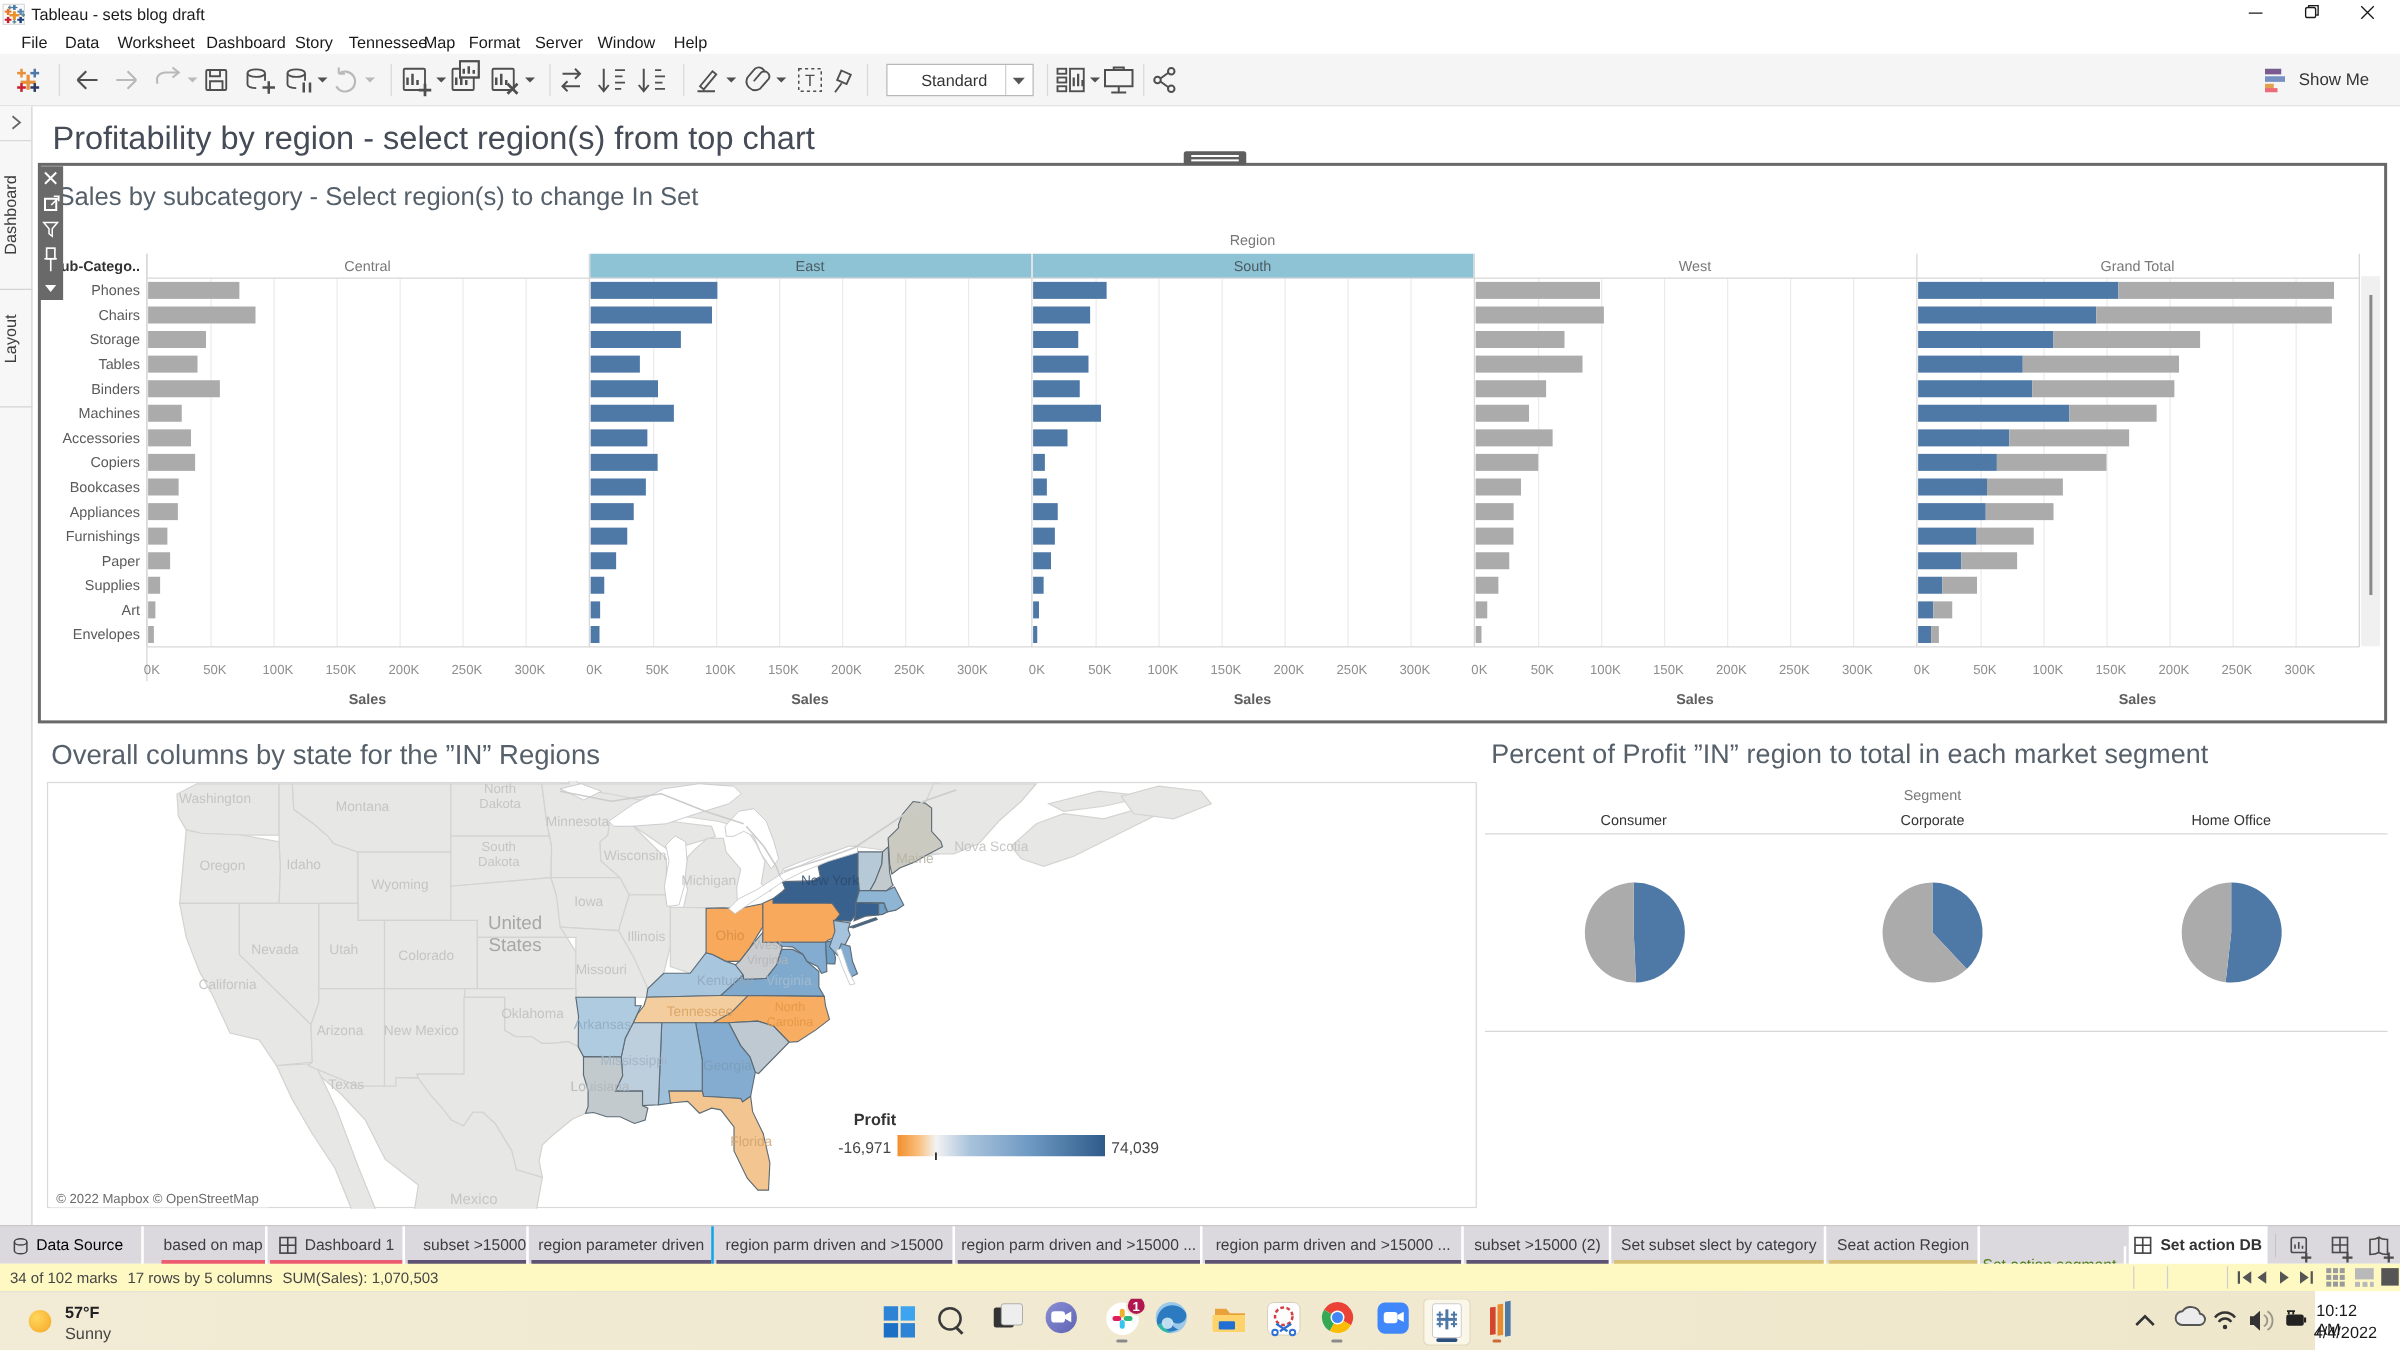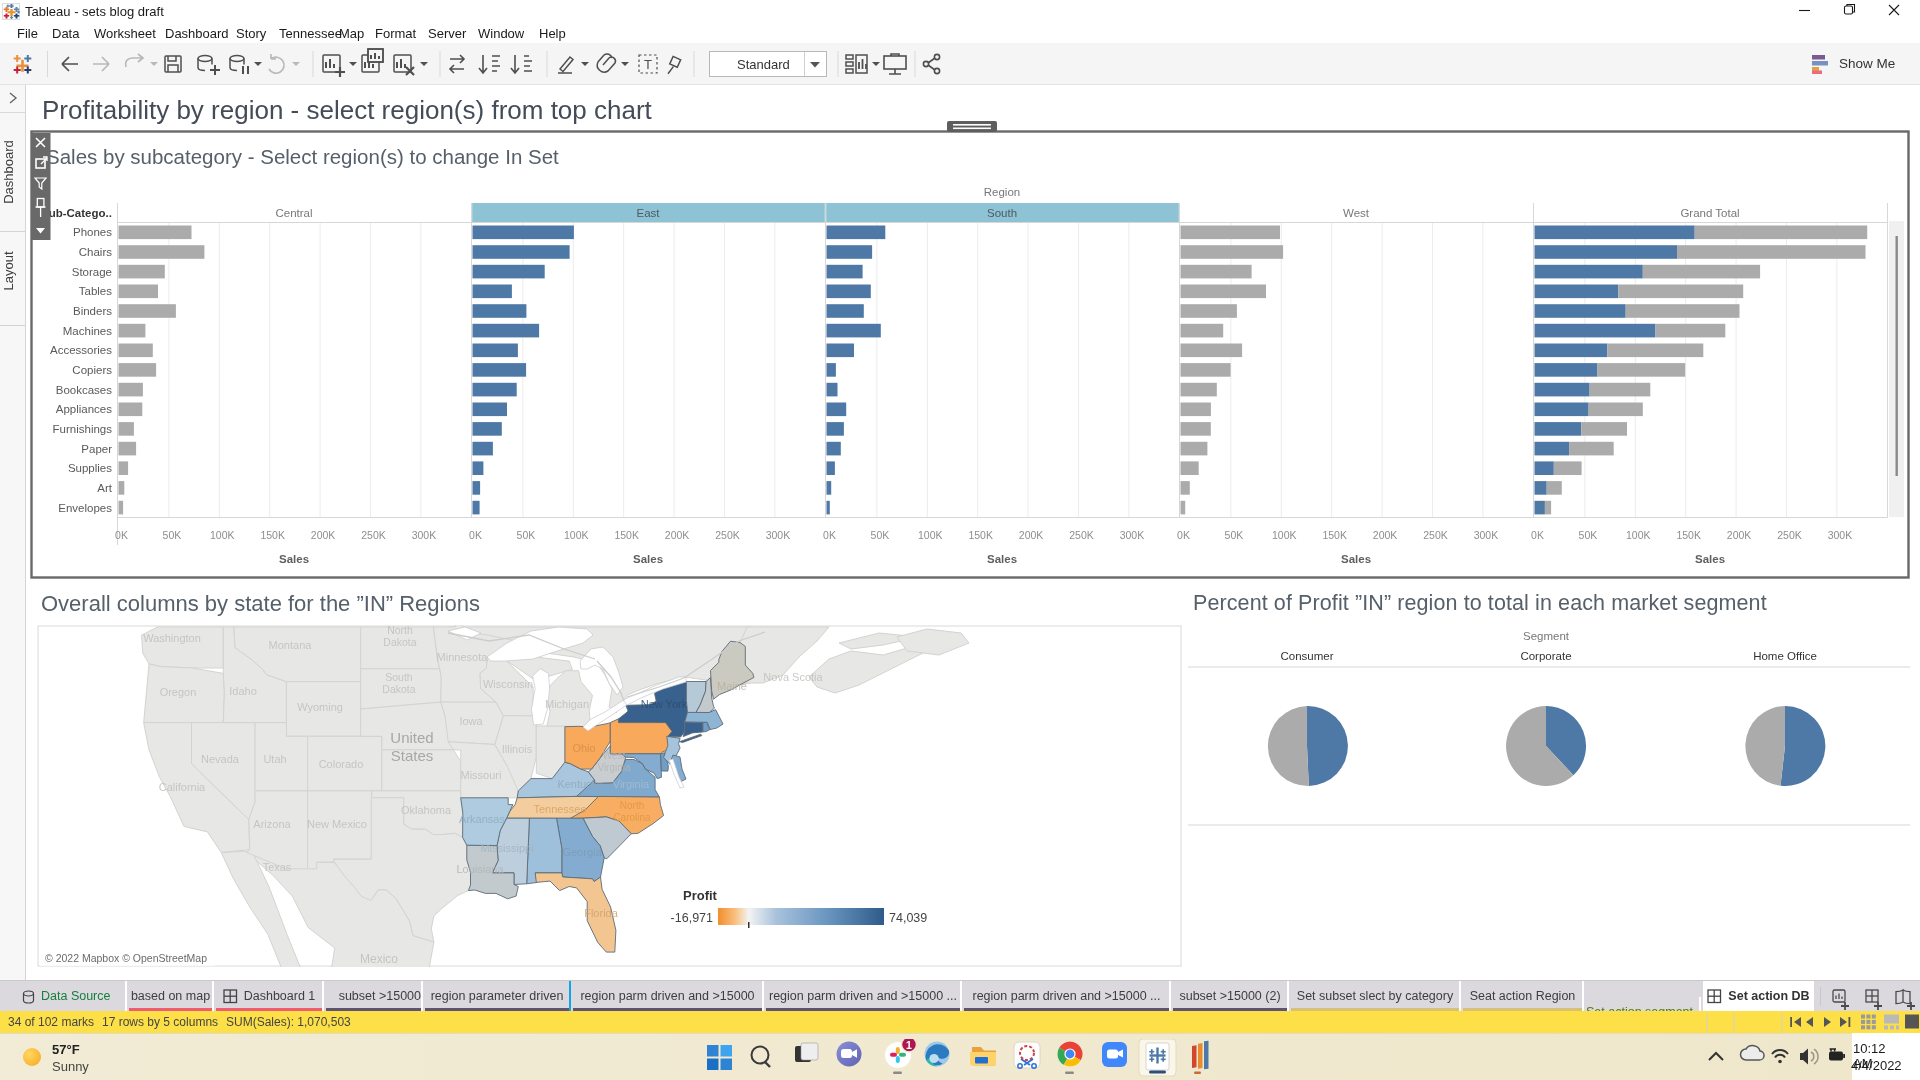--- a/index.html
+++ b/index.html
@@ -566,21 +566,21 @@
     <line x1="0" y1="240" x2="722" y2="240" stroke="#d7d7d7"></line>
     <path d="M119,161 L119.0,121.0 A40,40 0 0 1 120.8,201.0 Z" fill="#4E79A7"></path>
     <path d="M119,161 L120.8,201.0 A40,40 0 1 1 119.0,121.0 Z" fill="#ABABAB"></path>
     <path d="M358,161 L358.0,121.0 A40,40 0 0 1 385.4,190.2 Z" fill="#4E79A7"></path>
     <path d="M358,161 L385.4,190.2 A40,40 0 1 1 358.0,121.0 Z" fill="#ABABAB"></path>
     <path d="M597,161 L597.0,121.0 A40,40 0 1 1 592.5,200.7 Z" fill="#4E79A7"></path>
     <path d="M597,161 L592.5,200.7 A40,40 0 0 1 597.0,121.0 Z" fill="#ABABAB"></path>
   </svg>
 
 <div class="abs" style="left:0;top:980px;width:1920px;height:31px;background:#DBD9DE;border-top:1px solid #c9c9c9">
-    <div class="abs" style="left:0px;top:0;width:127px;height:31px;border-right:2px solid #fff;display:flex;align-items:center;justify-content:flex-start;padding-left:22px;font-size:12.5px;color:#15803d;white-space:nowrap;overflow:hidden">
+    <div class="abs" style="left:0px;top:0;width:115px;height:31px;border-right:2px solid #fff;display:flex;align-items:center;justify-content:flex-start;padding-left:10px;font-size:12.5px;color:#000000;white-space:nowrap;overflow:hidden">
       <svg style="margin-right:6px;flex:none" width="13" height="14">
         <ellipse cx="6.5" cy="3.5" rx="5" ry="2.5" fill="none" stroke="#444" stroke-width="1.2"></ellipse>
         <path d="M1.5,3.5 v7 c0,1.4 2.3,2.5 5,2.5 s5,-1.1 5,-2.5 v-7" fill="none" stroke="#444" stroke-width="1.2"></path>
       </svg>
       <span style="position:relative;top:-1px">Data Source</span>
     </div>
     <div class="abs" style="left:129px;top:0;width:85px;height:31px;border-right:2px solid #fff;display:flex;align-items:center;justify-content:center;font-size:12.5px;color:#3d3d3d;white-space:nowrap;overflow:hidden">
       <span style="position:relative;top:-1px">based on map</span>
       <div class="abs" style="left:0;bottom:0;width:100%;height:4px;background:#EE5C72"></div>
     </div>
@@ -646,21 +646,21 @@
         <rect x="46" y="9" width="12" height="12"></rect>
         <line x1="52" y1="9" x2="52" y2="21"></line>
         <line x1="46" y1="15" x2="58" y2="15"></line>
         <path d="M54,25 h8 M58,21 v8" stroke-width="1.8"></path>
         <path d="M83,9 c2.5,1.6 7,1.6 7,1.6 v12 c0,0 -4.5,0 -7,-1.6 c-2.5,1.6 -7,1.6 -7,1.6 v-12 c0,0 4.5,0 7,-1.6 v12"></path>
         <path d="M87,25 h8 M91,21 v8" stroke-width="1.8"></path>
       </g>
     </svg>
   </div>
 
-<div class="abs" style="left:0;top:1011px;width:1920px;height:22px;background:#fde047;font-size:12px;color:#444">
+<div class="abs" style="left:0;top:1011px;width:1920px;height:22px;background:#fef9c3;font-size:12px;color:#444">
  <span class="abs" style="left:8px;top:4px">34 of 102 marks</span>
  <span class="abs" style="left:102px;top:4px">17 rows by 5 columns</span>
  <span class="abs" style="left:226px;top:4px">SUM(Sales): 1,070,503</span>
  <svg class="abs" style="left:1700px;top:0" width="220" height="22" viewBox="0 0 220 22">
       <g stroke="#cfcfcf">
         <line x1="7" y1="2" x2="7" y2="20"></line>
         <line x1="34" y1="2" x2="34" y2="20"></line>
         <line x1="82" y1="2" x2="82" y2="20"></line>
       </g>
       <g fill="#555">

